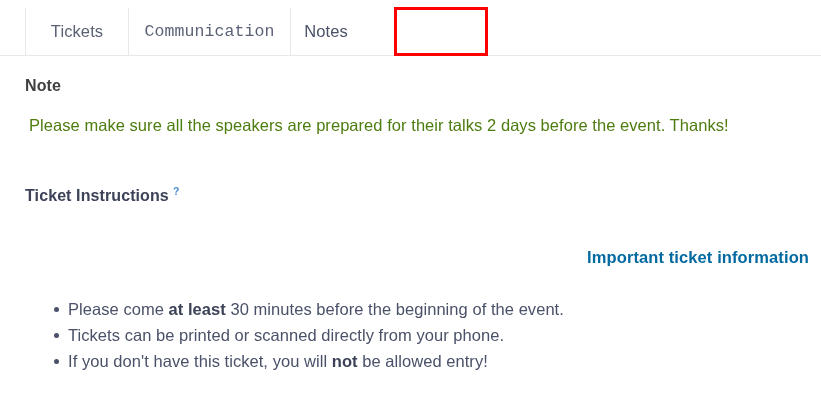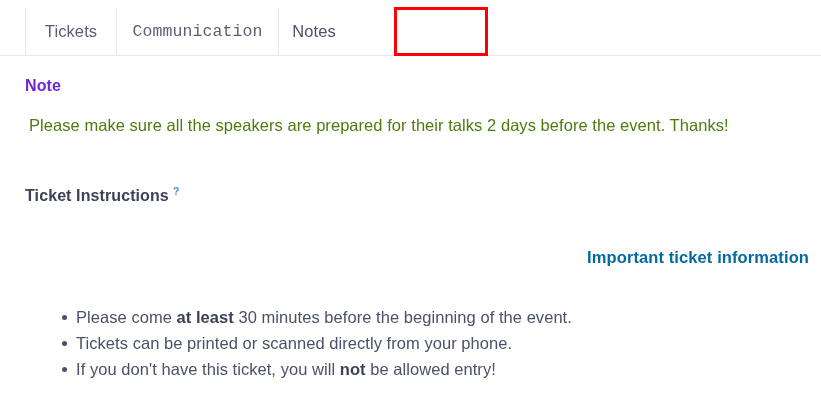--- a/index.html
+++ b/index.html
@@ -50,21 +50,21 @@
     white-space: nowrap;
     position: relative;
   }
   .tab.first {
     border-left: 1px solid #e7e8ea;
   }
   .tab.active {
     border-right: none;
     color: #4a5168;
   }
-  .tab-tickets       { width: 92px; }
+  .tab-tickets       { width: 104px; }
   .tab-communication { width: 162px; font-family: Liberation Mono, monospace; }
   .tab-questions     { width: 116px; }
   .tab-notes         { width: 70px; }
 
   
   .annotation-box {
     position: absolute;
     left: 394px;
     top: 7px;
     width: 94px;
@@ -82,21 +82,21 @@
     top: 56px;
     width: 821px;
   }
 
   .note-heading {
     position: absolute;
     left: 25px;
     top: 21px;
     font-size: 16px;
     font-weight: bold;
-    color: #6d28d9;
+    color: #404040;
     letter-spacing: 0.1px;
   }
 
   .note-body {
     position: absolute;
     left: 29px;
     top: 60px;
     font-size: 16.5px;
     color: #4d7c0f;
     letter-spacing: 0.05px;
@@ -131,21 +131,21 @@
     color: #0369a1;
     letter-spacing: 0.1px;
     text-align: right;
     white-space: nowrap;
   }
 
   .bullets {
     position: absolute;
     left: 0;
     top: 236px;
-    margin: 12px;
+    margin: 4px;
     padding: 0 0 0 64px;
     list-style: none;
   }
   .bullets li {
     position: relative;
     font-size: 16.5px;
     color: #4a5168;
     line-height: 26px;
     letter-spacing: 0.05px;
     white-space: nowrap;

